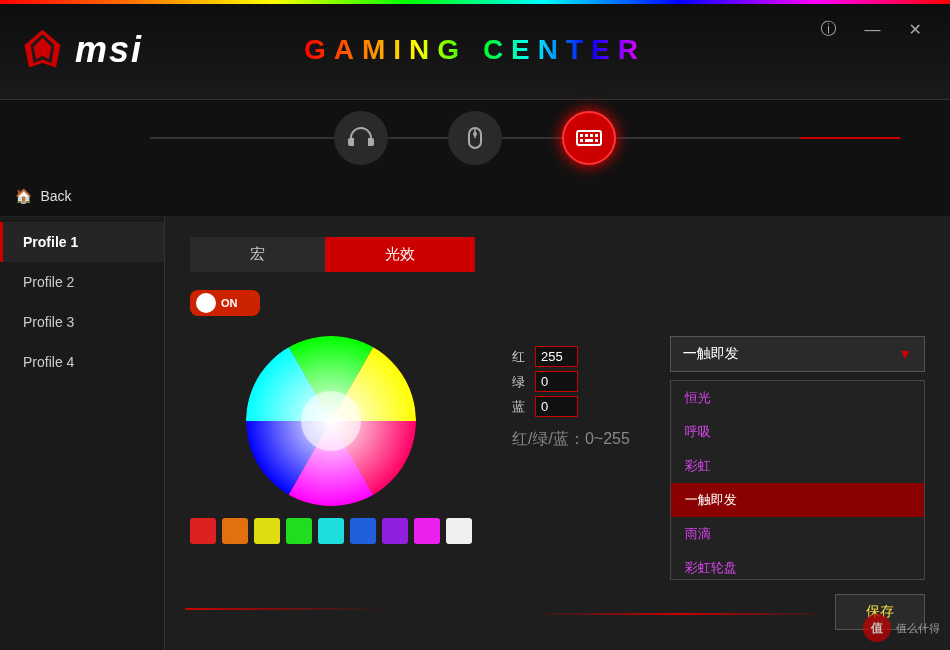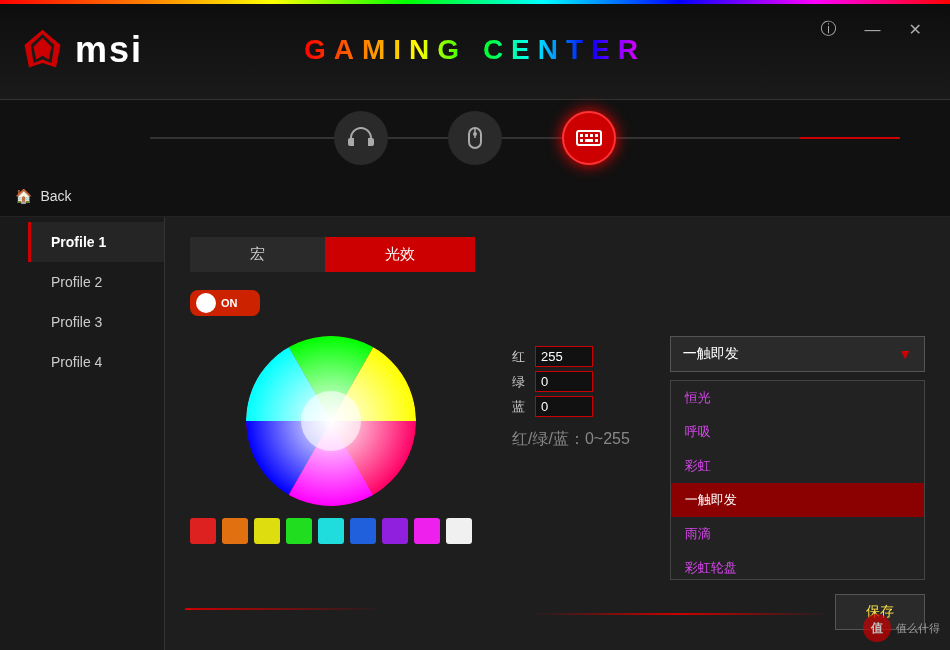--- a/index.html
+++ b/index.html
@@ -39,20 +39,21 @@
       gap: 10px;
     }
 
     .msi-dragon {
       width: 45px;
       height: 45px;
     }
 
     .msi-text {
       font-size: 36px;
+      font-style: italic;
       font-weight: bold;
       color: #fff;
       letter-spacing: 2px;
     }
 
     .header-title {
       position: absolute;
       left: 50%;
       transform: translateX(-50%);
       font-size: 28px;
@@ -172,21 +173,20 @@
       display: flex;
       height: calc(650px - 100px - 75px - 42px);
     }
 
     
     .sidebar {
       width: 165px;
       background: #1a1a1a;
       border-right: 1px solid #333;
       padding-top: 5px;
-      padding-left: 28px;
     }
 
     .sidebar-item {
       padding: 12px 20px;
       font-size: 14px;
       color: #ccc;
       cursor: pointer;
       border-left: 3px solid transparent;
     }
 
@@ -299,21 +299,21 @@
       gap: 8px;
     }
 
     .rgb-label {
       font-size: 13px;
       color: #ccc;
       width: 15px;
     }
 
     .rgb-input {
-      width: 58px;
+      width: 43px;
       background: #111;
       border: 1px solid #cc0000;
       color: #fff;
       font-size: 13px;
       padding: 2px 5px;
       text-align: left;
     }
 
     .rgb-hint {
       font-size: 16px;

